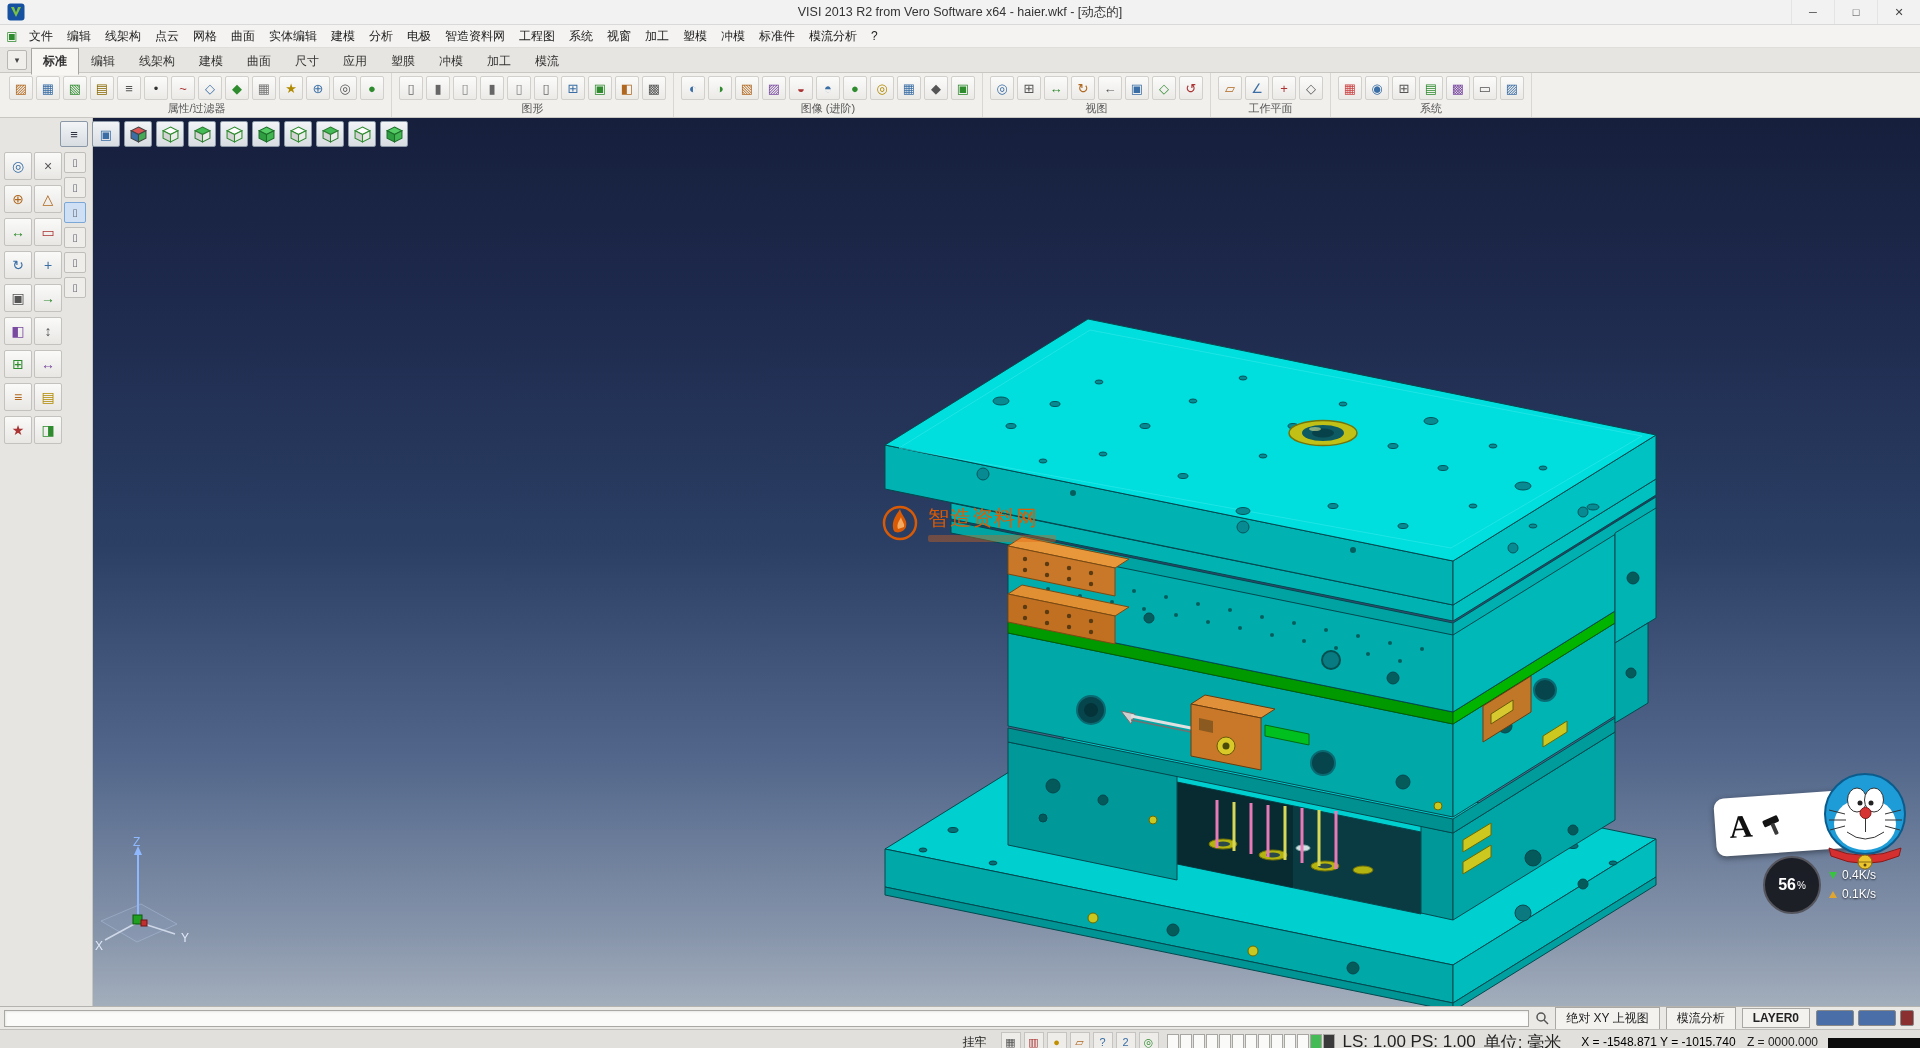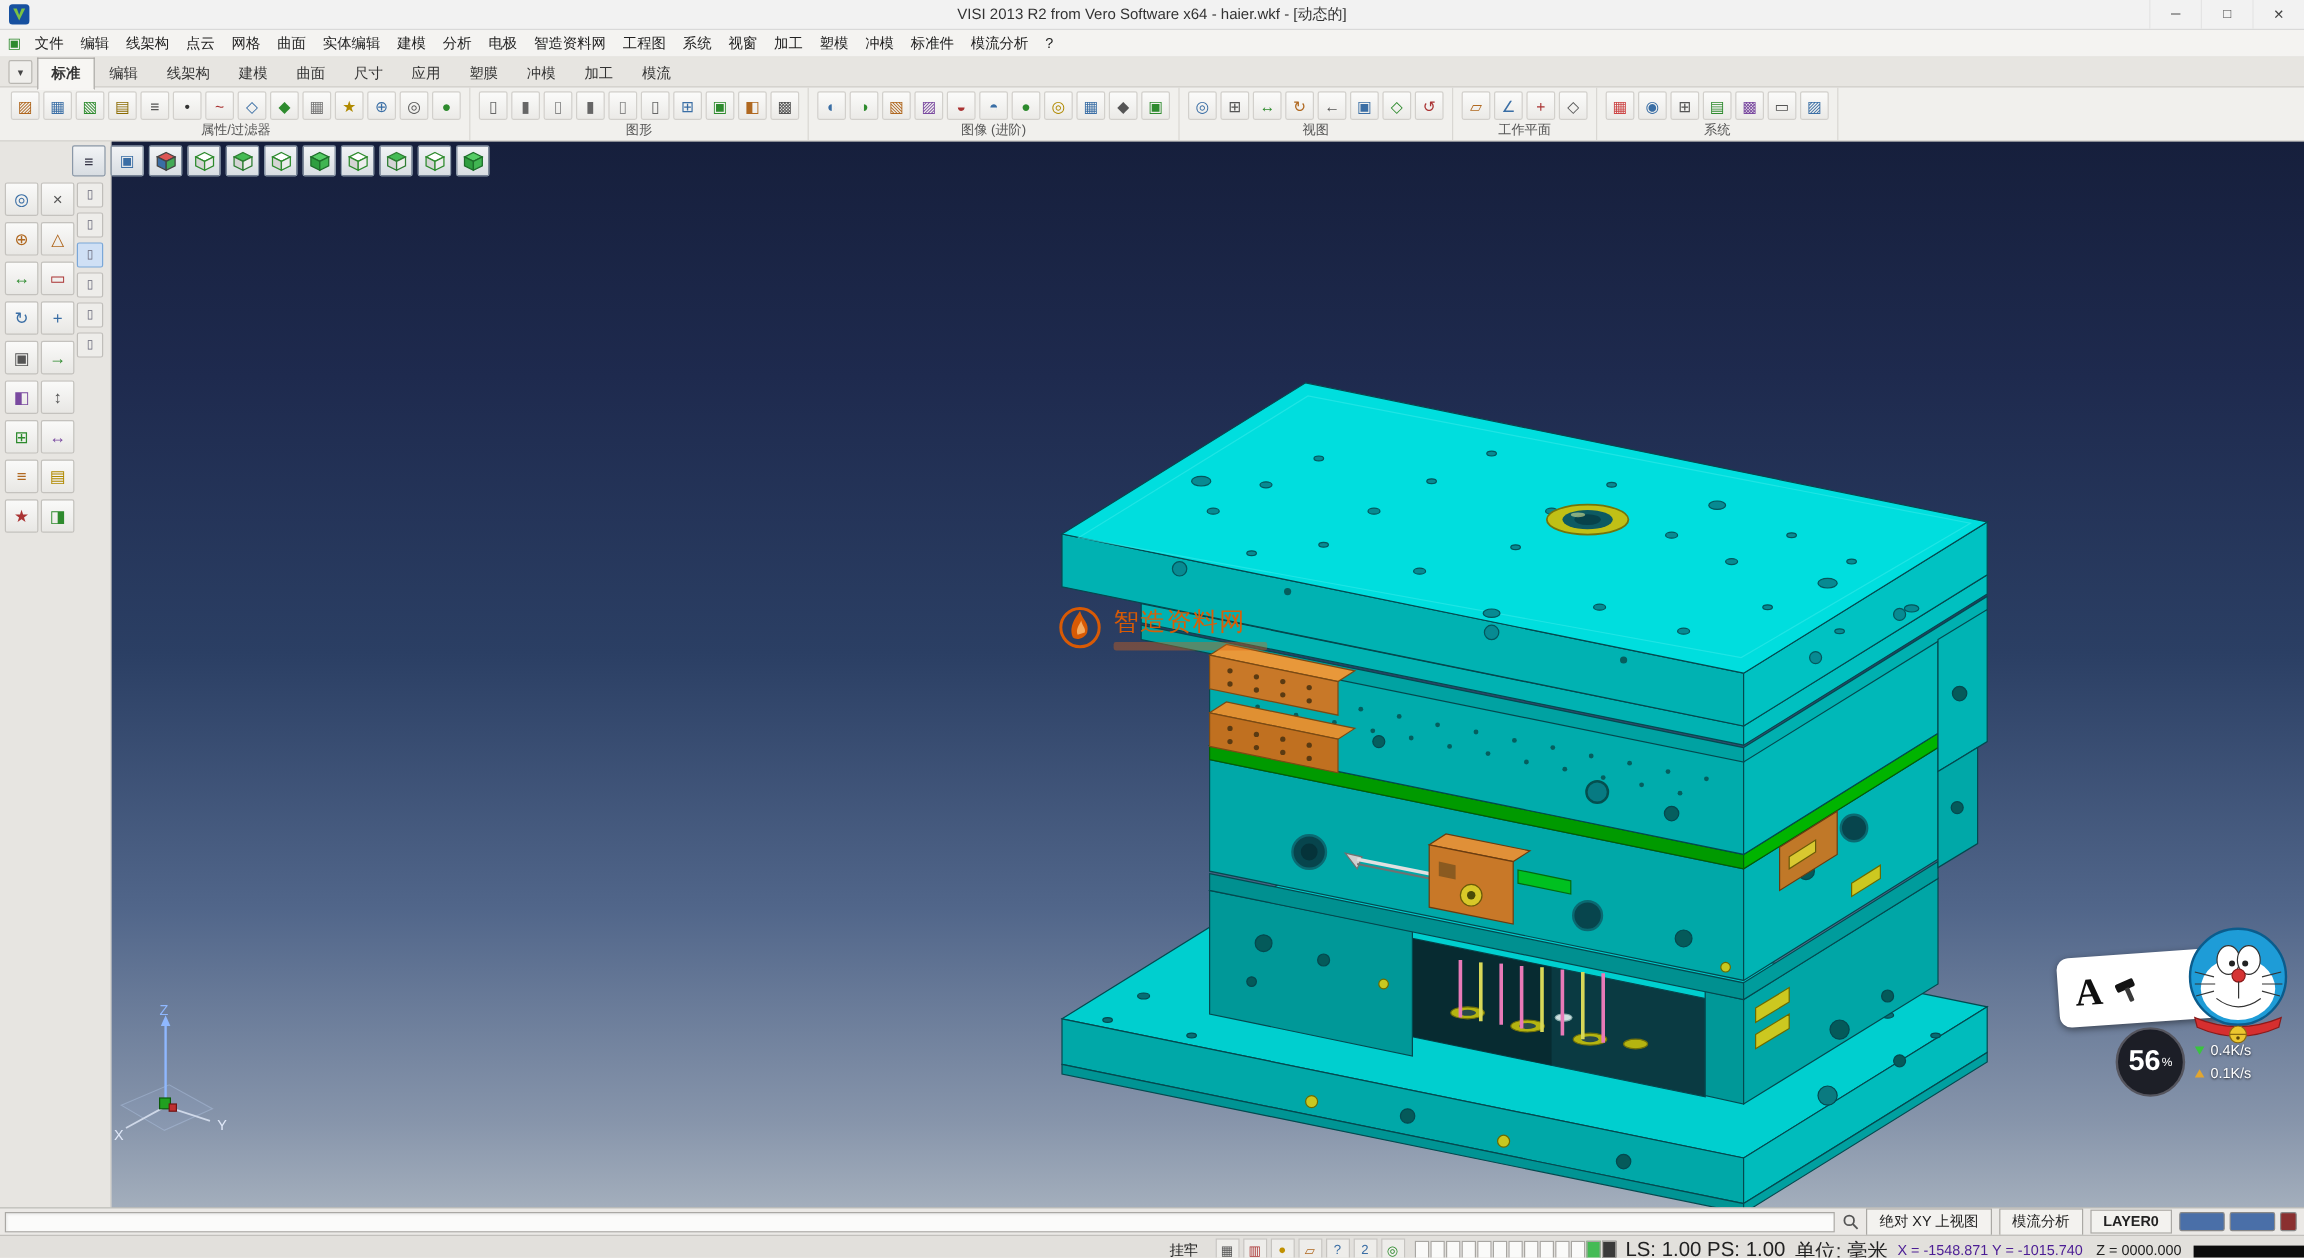--- a/index.html
+++ b/index.html
@@ -47,21 +47,21 @@
   .wm-col{display:flex;flex-direction:column;}
   .wm-text{font-size:21px;font-weight:normal;color:#e25c00;letter-spacing:1px;white-space:nowrap;}
   .wm-sub{height:7px;background:rgba(224,100,20,.4);border-radius:2px;margin-top:3px;width:128px;}
   .axis-triad{position:absolute;left:0;top:718px;}
   
   .overlay{position:absolute;left:1618px;top:660px;width:210px;height:165px;}
   .sticker{position:absolute;left:4px;top:16px;width:132px;height:58px;background:#fff;border-radius:10px;transform:rotate(-4deg);box-shadow:0 2px 6px rgba(0,0,0,.45);display:flex;align-items:center;padding-left:14px;gap:8px;}
   .sticker-a{font-size:32px;font-weight:bold;color:#101010;font-family:"Liberation Serif","DejaVu Serif",serif;}
   .doraemon{position:absolute;left:104px;top:-8px;}
   .badge{position:absolute;left:52px;top:78px;width:54px;height:54px;border-radius:50%;background:rgba(16,16,22,.88);border:2px solid #55555e;display:flex;align-items:center;justify-content:center;color:#fff;}
-  .badge-num{font-size:24px;font-weight:bold;}
+  .badge-num{font-size:16px;font-weight:bold;}
   .badge-pct{font-size:10px;margin-left:1px;}
   .speeds{position:absolute;left:118px;top:90px;display:flex;flex-direction:column;gap:5px;}
   .speed{display:flex;align-items:center;gap:5px;color:#fff;font-size:12px;text-shadow:0 1px 2px rgba(0,0,0,.8);}
   .arr{width:0;height:0;border-left:4px solid transparent;border-right:4px solid transparent;}
   .arr.down{border-top:7px solid #39c43f;}
   .arr.up{border-bottom:7px solid #e2a62f;}
   
   .status1{height:22px;background:#ebe9e6;border-top:1px solid #b5b3af;display:flex;align-items:center;gap:6px;padding:0 4px;}
   .cmdfield{flex:1;height:15px;background:#fbfbfa;border:1px solid #aaa8a4;box-shadow:inset 1px 1px 2px rgba(0,0,0,.08);}
   .sbox{border:1px solid #aaa8a4;background:#f3f2ef;padding:2px 10px;font-size:12px;white-space:nowrap;}
@@ -73,21 +73,21 @@
   .s2spacer{flex:1;}
   .snap{padding:1px 6px;font-size:12px;}
   .s2icons{display:flex;gap:3px;}
   .s2icon{width:18px;height:18px;border:1px solid #c6c4c0;background:#eeedea;display:flex;align-items:center;justify-content:center;font-size:11px;}
   .cells{display:flex;gap:1px;}
   .cell{width:10px;height:14px;background:#fafaf9;border:1px solid #a8a6a2;}
   .cell.green{background:#44bb55;}
   .cell.dark{background:#3a3a3a;}
   .scale,.units{font-size:17px;white-space:nowrap;}
   .coords{font-size:12px;white-space:nowrap;margin-right:96px;}
-  .coord-xy{color:#4c1d95;}
+  .coord-xy{color:#000000;margin-left:12px;}
   .coord-z{color:#222;margin-left:8px;}
   .corner-box{position:absolute;right:0;bottom:0;width:92px;height:16px;background:#0c0c0c;}
 </style>
 </head>
 <body>
 
 <div class="titlebar">
   <span class="app-icon">
     <svg width="18" height="18" viewBox="0 0 18 18">
         <rect x="0.5" y="0.5" width="17" height="17" rx="3" fill="#1650a0"></rect>

